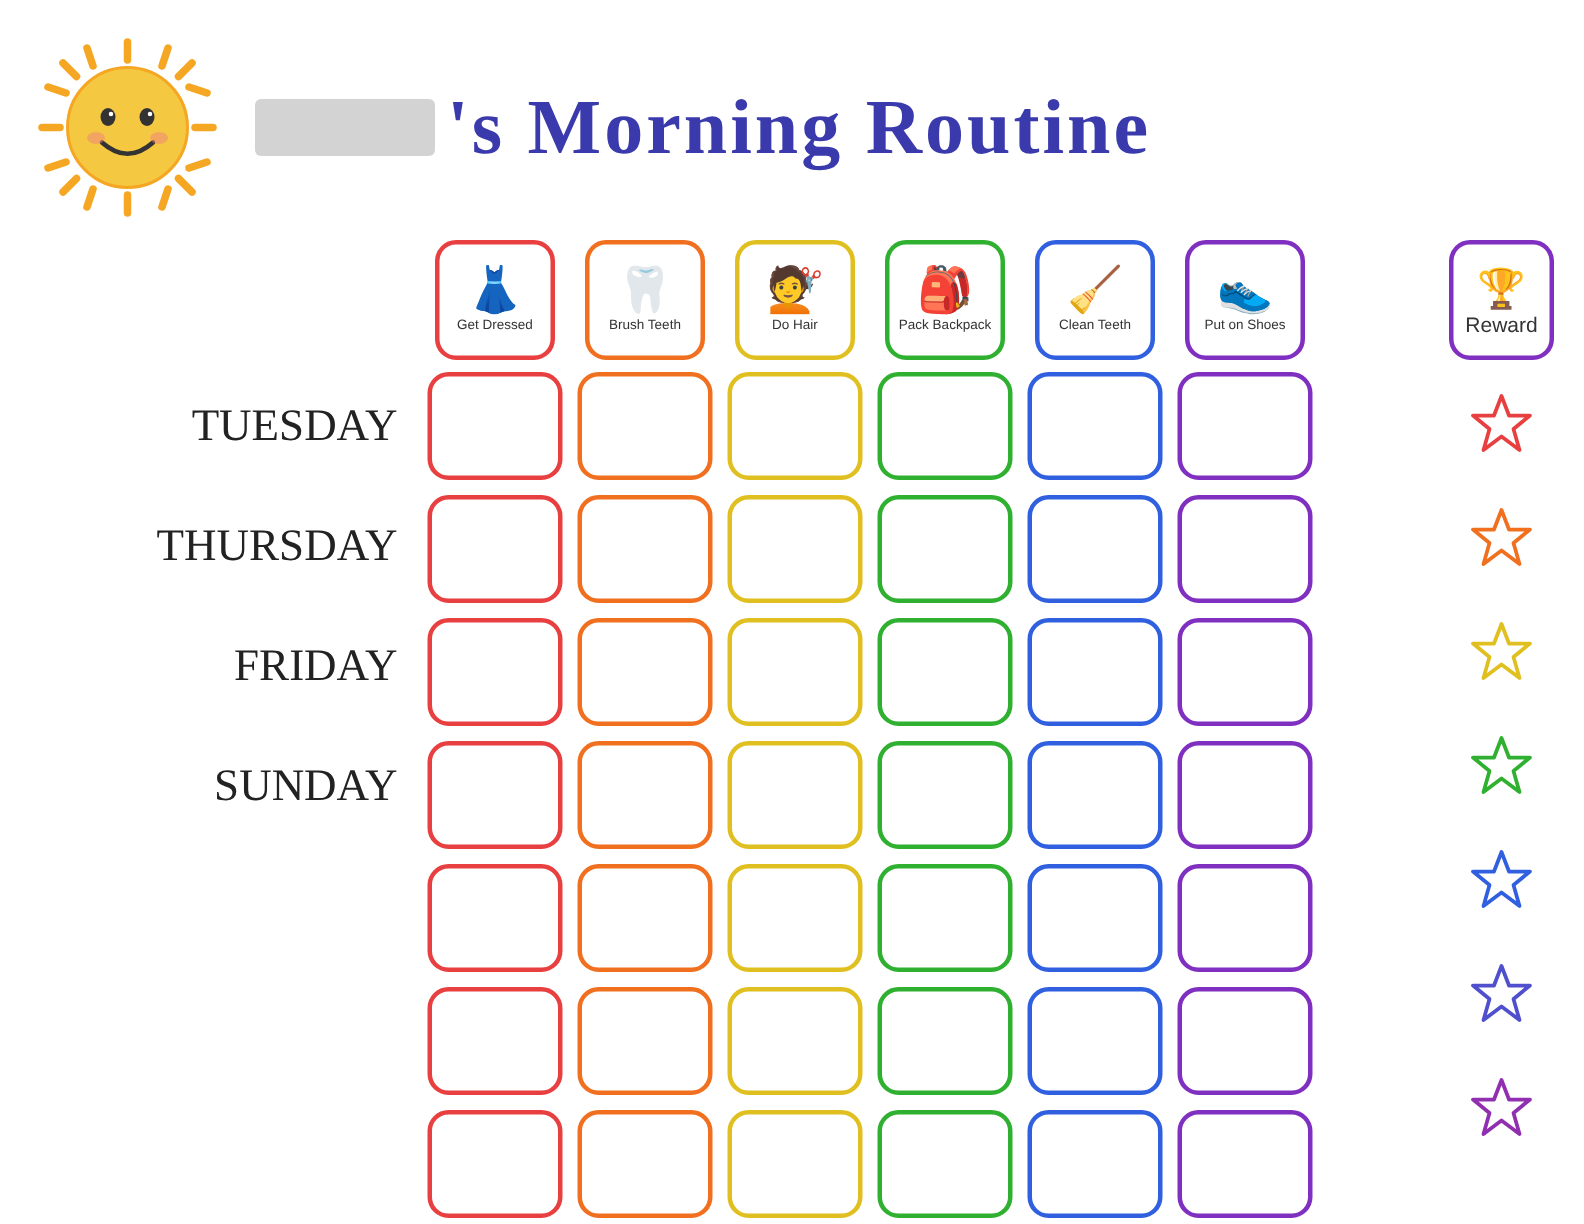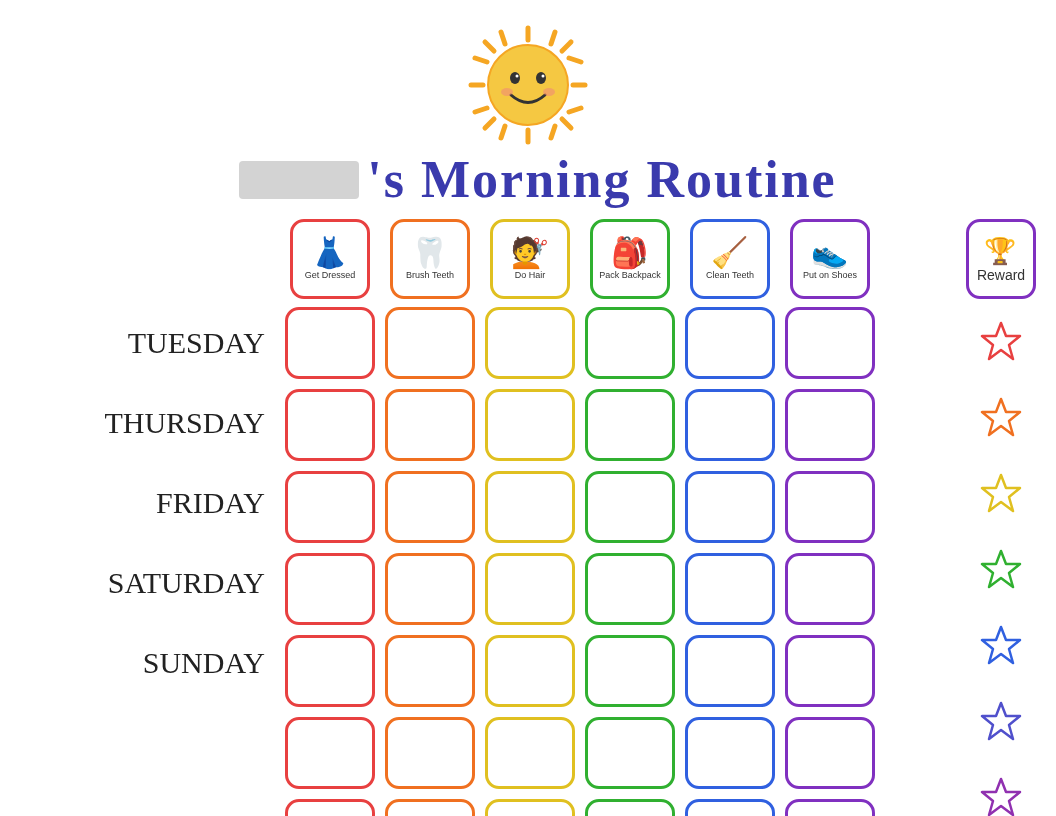--- a/index.html
+++ b/index.html
@@ -18,21 +18,20 @@
       background: #fff;
       position: relative;
       padding: 20px;
     }
 
     
     .header {
       display: flex;
       align-items: center;
       margin-bottom: 10px;
-      flex-direction: column;
     }
 
     .sun {
       width: 130px;
       height: 130px;
       flex-shrink: 0;
     }
 
     .title-area {
       display: flex;
@@ -254,21 +253,20 @@
   <div class="grid-container">
 
     <div class="days-column">
 
       <div style="height:84px;"></div>
 
       <div id="day-labels-container">
           <div class="day-label">TUESDAY</div>
           <div class="day-label">THURSDAY</div>
           <div class="day-label">FRIDAY</div>
-          <div class="day-label">SATURDAY</div>
           <div class="day-label">SUNDAY</div>
         </div>
     </div>
 
     <div class="tasks-area">
 
       <div class="task-headers" id="task-headers-container">
       <div class="task-header">
             <div class="task-icon-box col-red">
               <div class="task-icon-emoji">👗</div>

